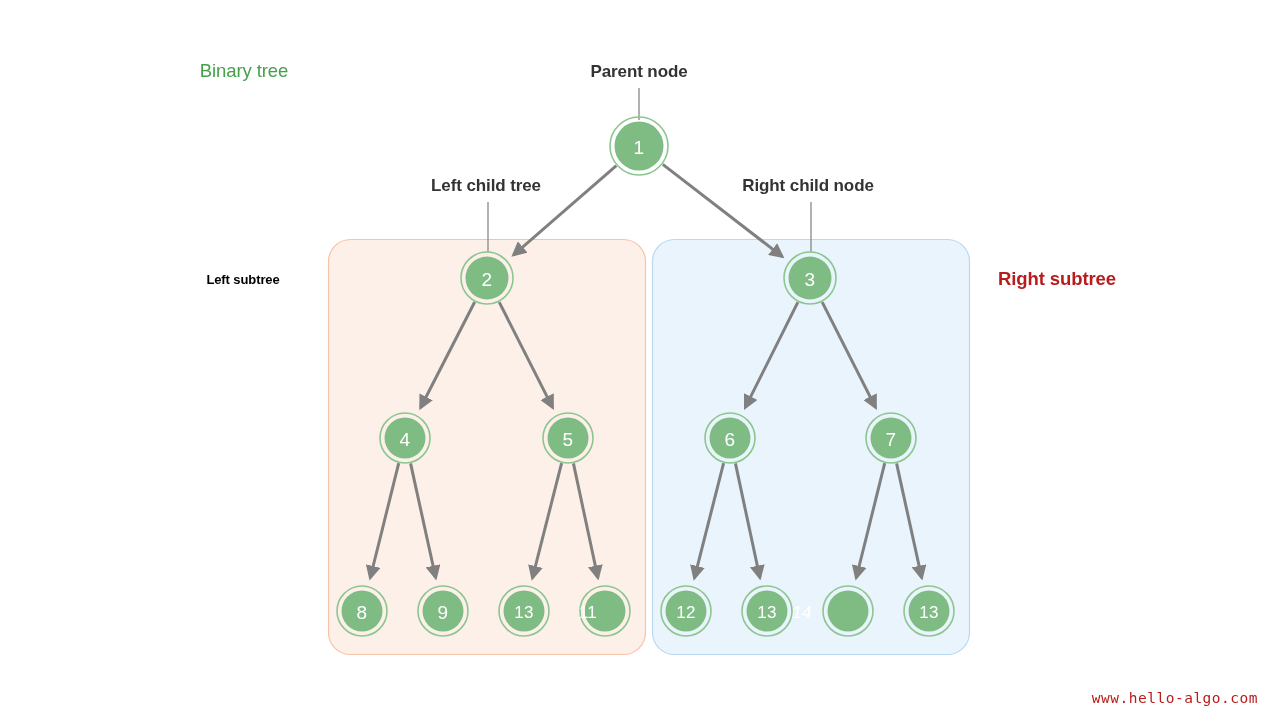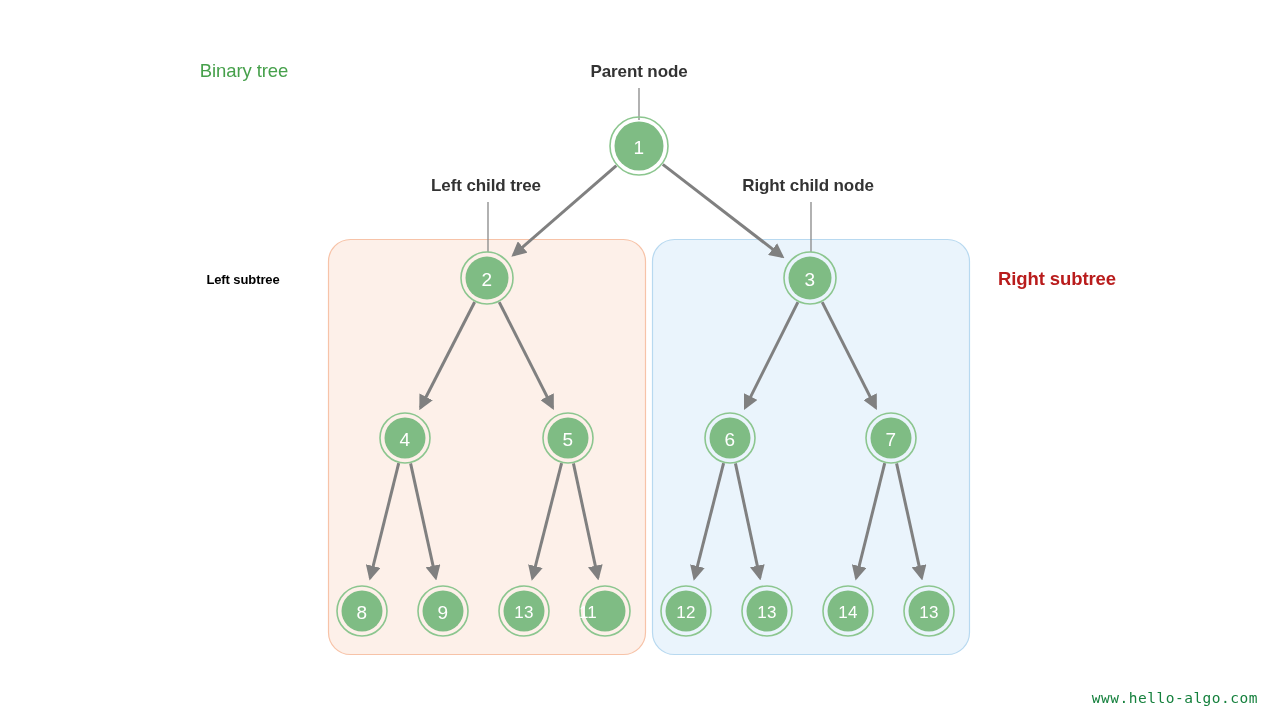--- a/index.html
+++ b/index.html
@@ -78,21 +78,21 @@
     color: #b91c1c;
     white-space: nowrap;
     letter-spacing: -0.1px;
   }
   .watermark {
     position: absolute;
     right: 22px;
     bottom: 14px;
     font-family: "DejaVu Sans Mono", monospace;
     font-size: 14.5px;
-    color: #15803d;
+    color: #b91c1c;
     letter-spacing: 0.5px;
     white-space: nowrap;
   }
 </style>
 </head>
 <body>
 
 <div id="canvas">
 
   <svg class="layer" id="box-layer">
@@ -195,21 +195,21 @@
       <div class="node-label" style="left: 405px; top: 438.5px;">4</div>
       <div class="node-label" style="left: 568px; top: 438.5px;">5</div>
       <div class="node-label" style="left: 730px; top: 438.5px;">6</div>
       <div class="node-label" style="left: 891px; top: 438.5px;">7</div>
       <div class="node-label" style="left: 362px; top: 611.5px;">8</div>
       <div class="node-label" style="left: 443px; top: 611.5px;">9</div>
       <div class="node-label small" style="left: 524px; top: 611.5px;">13</div>
       <div class="node-label small" style="left: 588px; top: 611.5px;">11</div>
       <div class="node-label small" style="left: 686px; top: 611.5px;">12</div>
       <div class="node-label small" style="left: 767px; top: 611.5px;">13</div>
-      <div class="node-label small" style="left: 848px; top: 611.5px;">14</div>
+      <div class="node-label small" style="left: 802px; top: 611.5px; font-style: italic;">14</div>
       <div class="node-label small" style="left: 929px; top: 611.5px;">13</div>
       <div class="ann" style="left: 639px; top: 72px;">Parent node</div>
       <div class="ann" style="left: 486px; top: 186px;">Left child tree</div>
       <div class="ann" style="left: 808px; top: 186px;">Right child node</div>
       <div class="title-green" style="left: 244px; top: 71px;">Binary tree</div>
       <div class="title-orange" style="left: 243px; top: 279px;">Left subtree</div>
       <div class="title-blue" style="left: 1057px; top: 279px;">Right subtree</div>
     </div>
 
   <div class="watermark">www.hello-algo.com</div>

